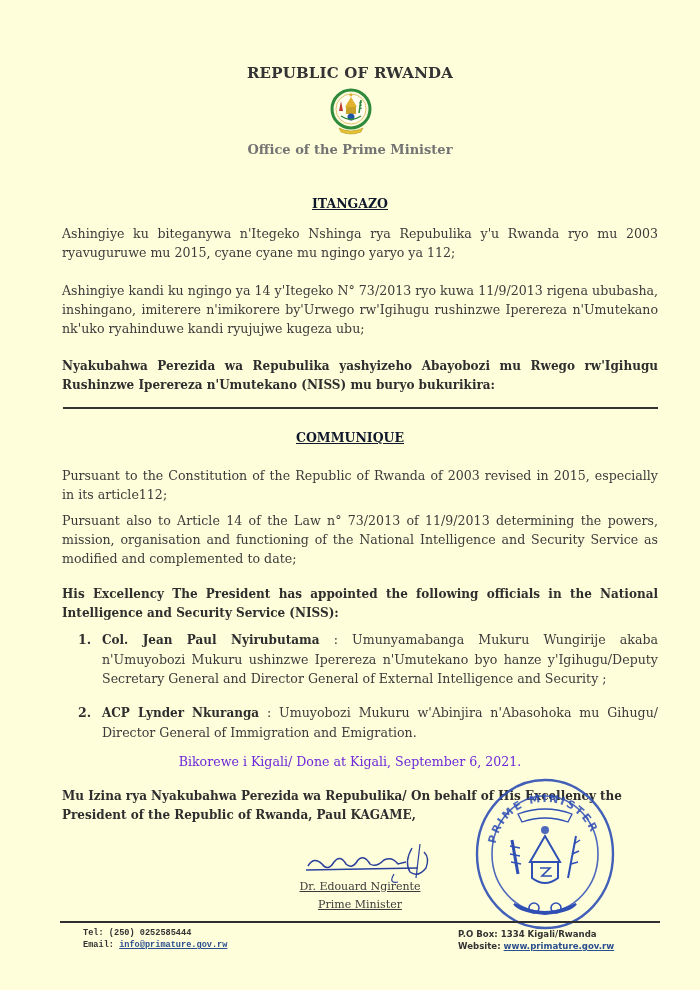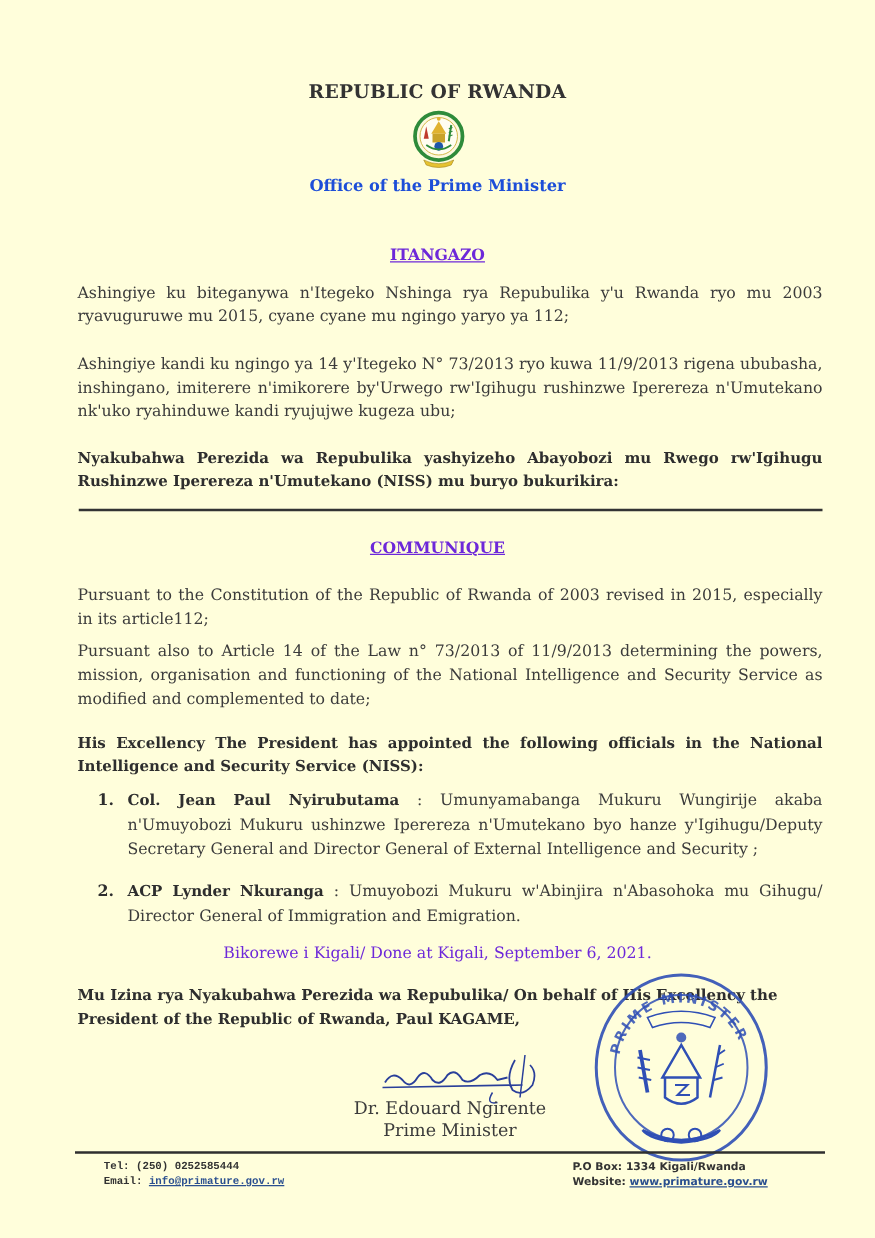--- a/index.html
+++ b/index.html
@@ -14,26 +14,26 @@
   .title {
     position: absolute; left: 0; width: 700px; top: 48px;
     font-family: "DejaVu Serif", serif; font-weight: bold; font-size: 15px;
     color: #333; letter-spacing: 0.2px; text-align: center;
   }
   .emblem {
     position: absolute; left: 329px; top: 71px; width: 44px; height: 50px;
   }
   .office {
     position: absolute; left: 0; width: 700px; top: 126px;
-    font-weight: bold; font-size: 13px; color: #1d4ed8; text-align: center;
+    font-weight: bold; font-size: 13px; color: #737373; text-align: center;
   }
   .heading {
     position: absolute; left: 0; width: 700px;
     font-weight: bold; font-size: 12.5px; text-decoration: underline;
-    color: #6d28d9; text-align: center;
+    color: #0f172a; text-align: center;
   }
   .para {
     position: absolute; left: 62px; width: 596px;
     font-size: 12.6px; line-height: 19px; text-align: justify;
     color: #3b3b3b;
   }
   .para.bold { font-weight: bold; font-size: 12px; color: #2e2e2e; }
   .rule {
     position: absolute; left: 63px; width: 595px; top: 391px;
     border-top: 2px solid #333;
@@ -49,21 +49,21 @@
     position: absolute; left: 0; width: 700px; top: 738px;
     text-align: center; font-size: 12.6px; color: #6d28d9;
   }
   .signline {
     position: absolute; left: 62px; width: 600px; top: 771px;
     font-weight: bold; font-size: 12px; line-height: 19px; color: #2e2e2e;
   }
   .signature { position: absolute; left: 300px; top: 822px; width: 140px; height: 48px; }
   .signer {
     position: absolute; left: 280px; width: 160px; text-align: center;
-    font-size: 14px; color: #3b3b3b; line-height: 18px;
+    font-size: 11px; color: #3b3b3b; line-height: 18px; text-decoration: underline;
   }
   .seal { position: absolute; left: 470px; top: 758px; width: 150px; height: 158px; }
   .footer-rule {
     position: absolute; left: 60px; width: 600px; top: 905px;
     border-top: 2px solid #2f2f2f;
   }
   .footer {
     position: absolute; font-family: "DejaVu Sans", sans-serif;
     font-weight: bold; font-size: 8.6px; line-height: 12px; color: #333;
   }

